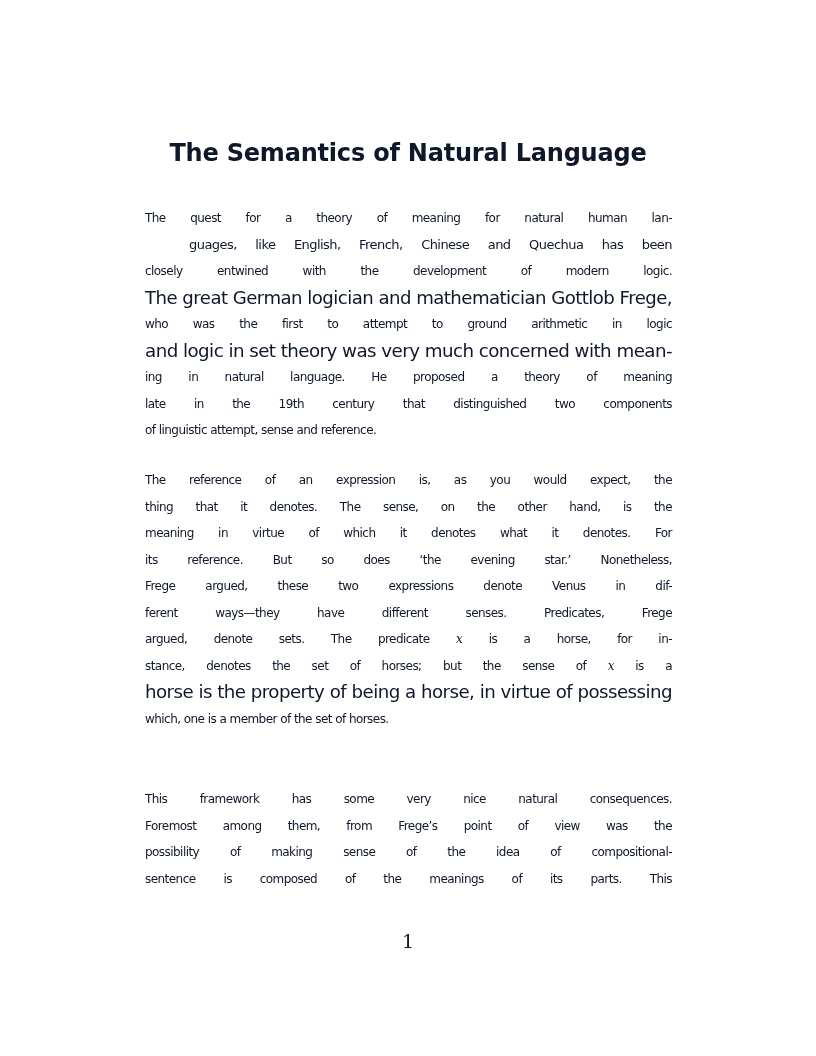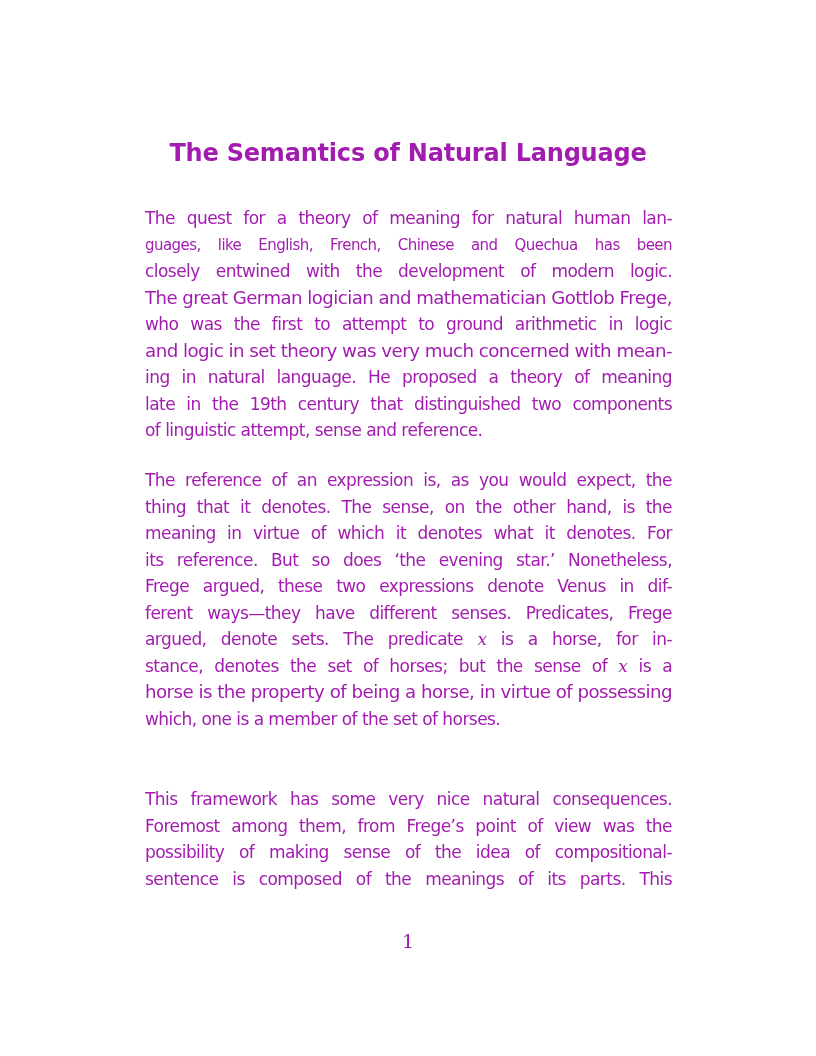--- a/index.html
+++ b/index.html
@@ -1,28 +1,28 @@
 <!DOCTYPE html>
 <html><head>
   <meta charset="utf-8">
   <style>
     html, body { margin: 0; padding: 0; background: #ffffff; }
     body { width: 816px; height: 1056px; position: relative; overflow: hidden; }
-    .page { position: absolute; left: 0; top: 0; width: 788px; height: 1056px; background: #fff; color: #a21caf; }
+    .page { position: absolute; left: 0; top: 0; width: 788px; height: 1056px; background: #fff; color: #0f172a; }
     .title {
       position: absolute; left: 0; width: 816px; top: 136px;
       text-align: center;
       font-family: "DejaVu Sans", sans-serif;
       font-weight: bold; font-size: 24px; letter-spacing: -0.2px;
       line-height: 34px;
     }
     .para { position: absolute; left: 145px; width: 527px; }
     .line {
       display: block; height: 26.5px; line-height: 26.5px;
-      font-family: "DejaVu Sans", sans-serif; font-size: 17px;
+      font-family: "DejaVu Sans", sans-serif; font-size: 12px;
       letter-spacing: -0.55px;
       text-align: justify; text-align-last: justify;
       white-space: nowrap; overflow: visible;
     }
     .line.last { text-align-last: left; }
     .math { font-family: "DejaVu Serif", serif; font-style: italic; }
     .p1 { top: 205px; }
     .p2 { top: 467px; }
     .p3 { top: 786px; }
     .pagenum {
@@ -31,21 +31,21 @@
     }
   </style>
 </head>
 <body>
 
 <div class="page">
   <h1 class="title" style="margin:0;">The Semantics of Natural Language</h1>
 
   <div class="para p1">
     <span class="line" style="display: block;">The quest for a theory of meaning for natural human lan-</span>
-    <span class="line" style="display: block; font-size: 15px;">guages, like English, French, Chinese and Quechua has been</span>
+    <span class="line" style="display: block; font-size: 13px; margin-left: 44px;">guages, like English, French, Chinese and Quechua has been</span>
     <span class="line" style="display: block;">closely entwined with the development of modern logic.</span>
     <span class="line" style="display: block; font-size: 18.1187px;">The great German logician and mathematician Gottlob Frege,</span>
     <span class="line" style="display: block;">who was the first to attempt to ground arithmetic in logic</span>
     <span class="line" style="display: block; font-size: 18.2536px;">and logic in set theory was very much concerned with mean-</span>
     <span class="line" style="display: block;">ing in natural language.  He proposed a theory of meaning</span>
     <span class="line" style="display: block;">late in the 19th century that distinguished two components</span>
     <span class="line last" style="display: block;">of linguistic attempt, sense and reference.</span>
   </div>
 
   <div class="para p2">

